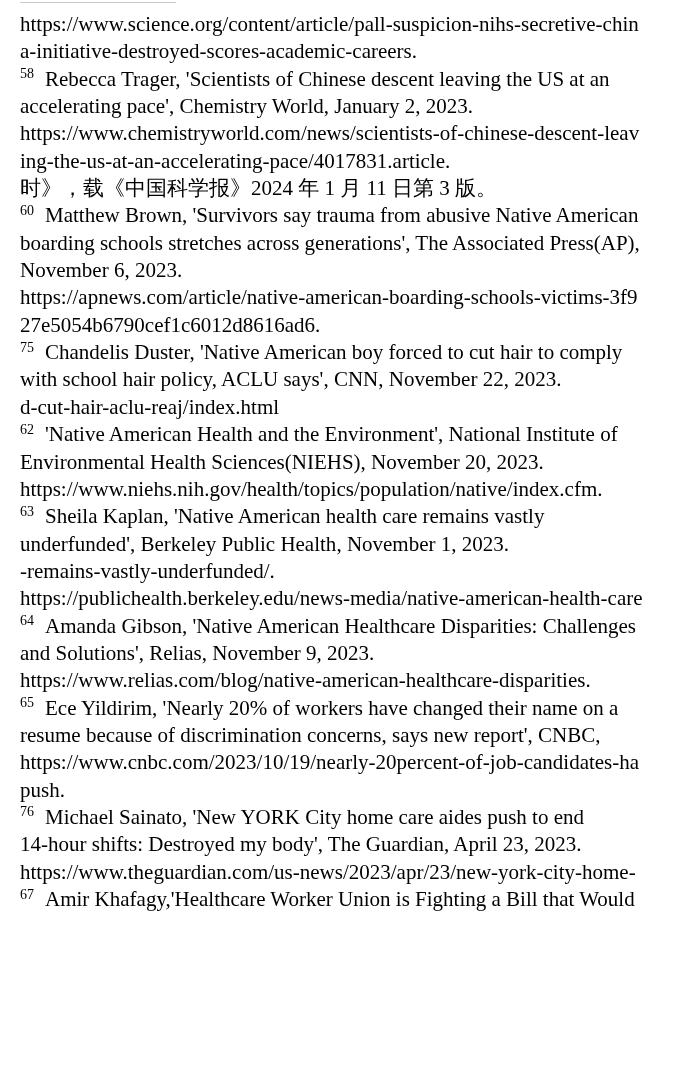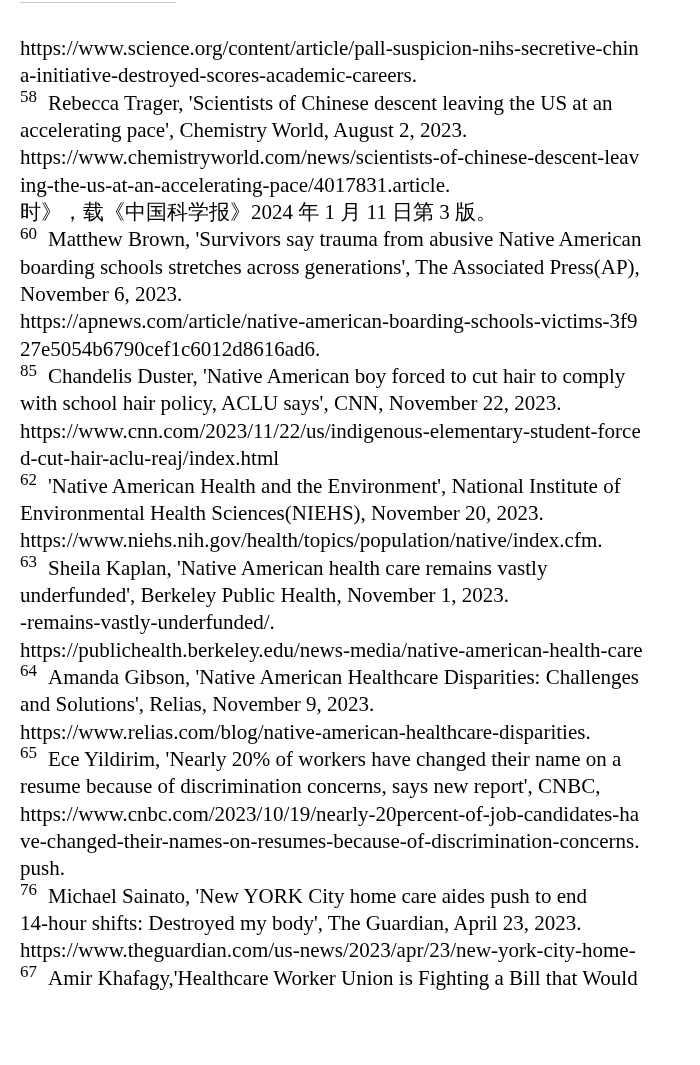--- a/index.html
+++ b/index.html
@@ -24,74 +24,71 @@
     top: 2px;
     width: 156px;
     height: 1px;
     background: #c9c9c9;
   }
   .content {
     position: absolute;
     left: 20px;
     top: 11px;
     width: 666px;
-    margin-top: 24px;
   }
   .line {
     white-space: pre;
     font-size: 21px;
     line-height: 27.35px;
     height: 27.35px;
   }
   .it {
   }
   .sup {
     display: inline-block;
-    font-size: 17px;
+    font-size: 14px;
     line-height: 13.5px;
     position: relative;
     top: -7.5px;
     margin-right: 11px;
   }
 </style>
 </head>
 <body>
 
 <div class="page">
   <div class="separator-rule"></div>
   <div class="content">
       <div class="line"><span>https://www.science.org/content/article/pall-suspicion-nihs-secretive-chin</span></div>
       <div class="line"><span>a-initiative-destroyed-scores-academic-careers.</span></div>
       <div class="line"><span class="sup">58</span><span>Rebecca Trager, 'Scientists of Chinese descent leaving the US at an</span></div>
-      <div class="line"><span>accelerating pace', </span><span class="it">Chemistry World</span><span>, August 2, 2023.</span></div>
+      <div class="line"><span>accelerating pace', </span><span class="it">Chemistry World</span><span>, January 2, 2023.</span></div>
       <div class="line"><span>https://www.chemistryworld.com/news/scientists-of-chinese-descent-leav</span></div>
       <div class="line"><span>ing-the-us-at-an-accelerating-pace/4017831.article.</span></div>
       <div class="line"><span>时》，载《中国科学报》2024 年 1 月 11 日第 3 版。</span></div>
       <div class="line"><span class="sup">60</span><span>Matthew Brown, 'Survivors say trauma from abusive Native American</span></div>
       <div class="line"><span>boarding schools stretches across generations', </span><span class="it">The Associated Press(AP),</span></div>
       <div class="line"><span>November 6, 2023.</span></div>
       <div class="line"><span>https://apnews.com/article/native-american-boarding-schools-victims-3f9</span></div>
       <div class="line"><span>27e5054b6790cef1c6012d8616ad6.</span></div>
-      <div class="line"><span class="sup">85</span><span>Chandelis Duster, 'Native American boy forced to cut hair to comply</span></div>
+      <div class="line"><span class="sup">75</span><span>Chandelis Duster, 'Native American boy forced to cut hair to comply</span></div>
       <div class="line"><span>with school hair policy, ACLU says', </span><span class="it">CNN</span><span>, November 22, 2023.</span></div>
-      <div class="line"><span>https://www.cnn.com/2023/11/22/us/indigenous-elementary-student-force</span></div>
       <div class="line"><span>d-cut-hair-aclu-reaj/index.html</span></div>
       <div class="line"><span class="sup">62</span><span>'Native American Health and the Environment', </span><span class="it">National Institute of</span></div>
       <div class="line"><span class="it">Environmental Health Sciences(NIEHS)</span><span>, November 20, 2023.</span></div>
       <div class="line"><span>https://www.niehs.nih.gov/health/topics/population/native/index.cfm.</span></div>
       <div class="line"><span class="sup">63</span><span>Sheila Kaplan, 'Native American health care remains vastly</span></div>
       <div class="line"><span>underfunded', </span><span class="it">Berkeley Public Health</span><span>, November 1, 2023.</span></div>
       <div class="line"><span>-remains-vastly-underfunded/.</span></div>
       <div class="line"><span>https://publichealth.berkeley.edu/news-media/native-american-health-care</span></div>
       <div class="line"><span class="sup">64</span><span>Amanda Gibson, 'Native American Healthcare Disparities: Challenges</span></div>
       <div class="line"><span>and Solutions', </span><span class="it">Relias</span><span>, November 9, 2023.</span></div>
       <div class="line"><span>https://www.relias.com/blog/native-american-healthcare-disparities.</span></div>
       <div class="line"><span class="sup">65</span><span>Ece Yildirim, 'Nearly 20% of workers have changed their name on a</span></div>
       <div class="line"><span>resume because of discrimination concerns, says new report', </span><span class="it">CNBC,</span></div>
       <div class="line"><span>https://www.cnbc.com/2023/10/19/nearly-20percent-of-job-candidates-ha</span></div>
-      <div class="line"><span>ve-changed-their-names-on-resumes-because-of-discrimination-concerns.</span></div>
       <div class="line"><span>push.</span></div>
       <div class="line"><span class="sup">76</span><span>Michael Sainato, 'New YORK City home care aides push to end</span></div>
       <div class="line"><span>14-hour shifts: Destroyed my body', T</span><span class="it">he Guardian,</span><span> April 23, 2023.</span></div>
       <div class="line"><span>https://www.theguardian.com/us-news/2023/apr/23/new-york-city-home-</span></div>
       <div class="line"><span class="sup">67</span><span>Amir Khafagy,'Healthcare Worker Union is Fighting a Bill that Would</span></div>
     </div>
 </div>
 
 </body></html>

